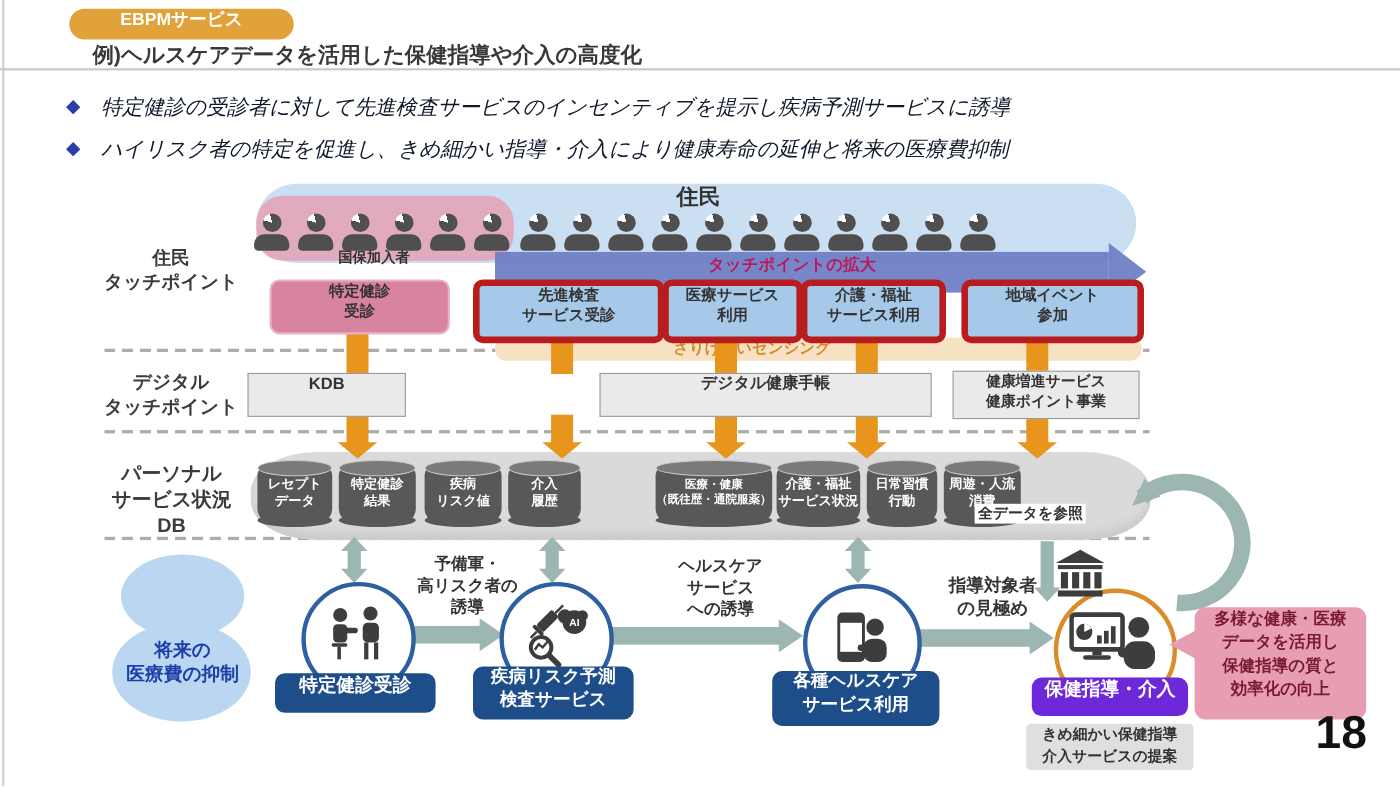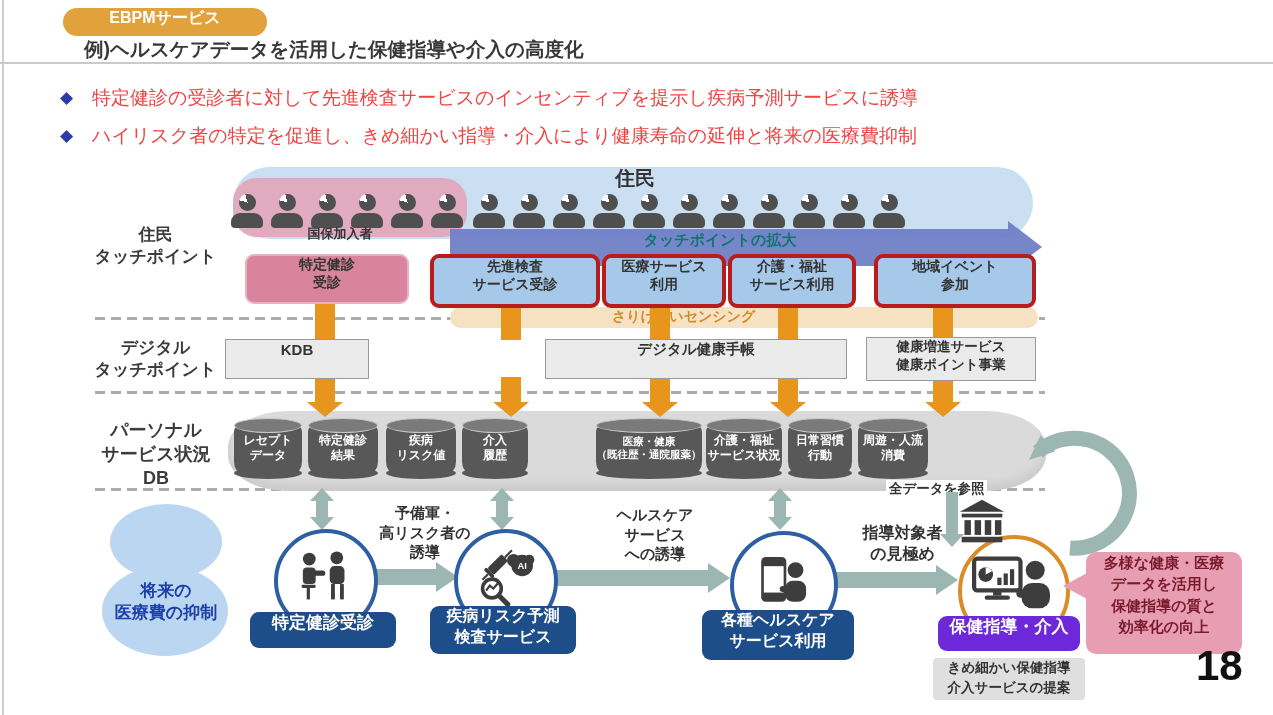--- a/index.html
+++ b/index.html
@@ -8,42 +8,42 @@
   .abs{position:absolute;}
   .pre{white-space:pre-line;}
   .ctr{display:flex;align-items:flex-start;justify-content:center;text-align:center;}
 
   
   .badge{background:#E2A23B;border-radius:14px;color:#fff;font-weight:bold;font-size:16px;}
   .title{font-size:19.5px;font-weight:bold;color:#383838;}
   .hrule{background:#C9C9C9;}
   .edge{background:#CFCFCF;}
   .bullet-d{color:#2B3CA8;font-size:17px;}
-  .bullet-t{font-size:19px;color:#ef4444;}
+  .bullet-t{font-size:19px;color:#0f172a;font-style:italic;}
 
   
   .row-label{font-weight:bold;color:#3C3C3C;font-size:17px;line-height:1.32;text-align:center;white-space:pre-line;}
 
   
   .pill{background:#CBDFF3;border-radius:36px;}
   .pinkzone{background:#E2A5BB;border-radius:24px;opacity:.92;}
   .jyumin{font-size:20px;font-weight:bold;color:#333;}
   .kokuho{font-size:13px;font-weight:bold;color:#333;}
   .person i{display:block;}
   .ph{width:17px;height:17px;border-radius:50%;margin:0 auto;
       background:conic-gradient(from 285deg,#FDFDFD 0 60deg,#4F4F4F 60deg 360deg);}
   .pb{width:32px;height:15px;border-radius:9px 9px 4px 4px;background:#4F4F4F;margin-top:2px;}
   .parrow-body{background:#6F7EC6;opacity:.94;}
   .parrow-head{width:0;height:0;border-top:26px solid transparent;border-bottom:26px solid transparent;border-left:34px solid #6F7EC6;opacity:.94;}
-  .parrow-text{color:#0f766e;font-size:15px;font-weight:bold;}
+  .parrow-text{color:#be185d;font-size:15px;font-weight:bold;}
 
   
   .tp-box{border-radius:9px;font-weight:bold;font-size:14px;color:#333;line-height:1.28;}
   .tp-pink{background:#D8849E;border:2px solid #E7B3C4;}
-  .tp-blue{background:#A6C9E9;border:4px solid #b91c1c;}
+  .tp-blue{background:#A6C9E9;border:6px solid #b91c1c;}
 
   
   .sense{background:#F6E2C2;border-radius:11px;}
   .sense-t{color:#D28A2A;font-size:14px;font-weight:bold;}
 
   
   .dg-box{background:#EAEAEA;border:1.5px solid #9A9A9A;font-weight:bold;color:#333;font-size:13.5px;line-height:1.3;}
 
   
   .dash{height:3px;background:repeating-linear-gradient(90deg,#ACACAC 0 10px,transparent 10px 16px);}
@@ -260,21 +260,21 @@
     </div>
   <div class="abs cyl" style="left:788px;top:424px;width:64px;height:50px">
       <div class="cyl-t">日常習慣
 行動</div>
     </div>
   <div class="abs cyl" style="left:858px;top:424px;width:70px;height:50px">
       <div class="cyl-t">周遊・人流
 消費</div>
     </div>
 
-  <div class="abs alldata" style="left:886px;top:480px">全データを参照</div>
+  <div class="abs alldata" style="left:886px;top:458px">全データを参照</div>
 
   <div class="abs ta-head-u" style="left:310px;top:488px"></div>
   <div class="abs ta-v" style="left:316px;top:499px;height:20px"></div>
   <div class="abs ta-head-d" style="left:310px;top:517px"></div>
 
   <div class="abs ta-head-u" style="left:490px;top:488px"></div>
   <div class="abs ta-v" style="left:496px;top:499px;height:20px"></div>
   <div class="abs ta-head-d" style="left:490px;top:517px"></div>
 
   <div class="abs ta-head-u" style="left:768px;top:488px"></div>

